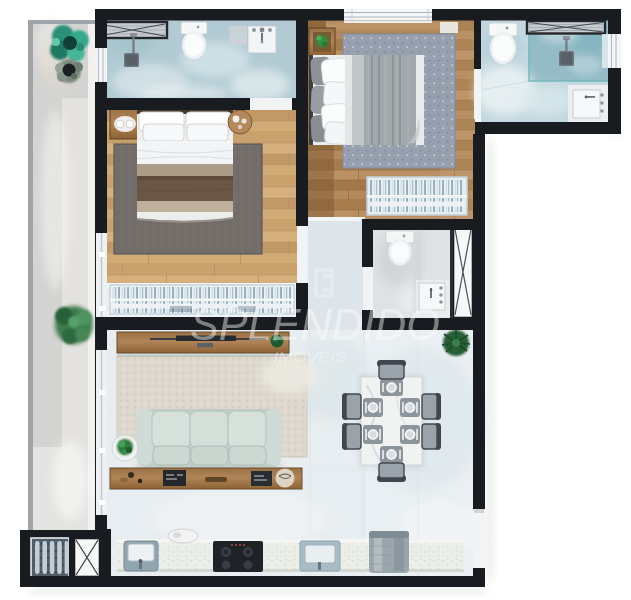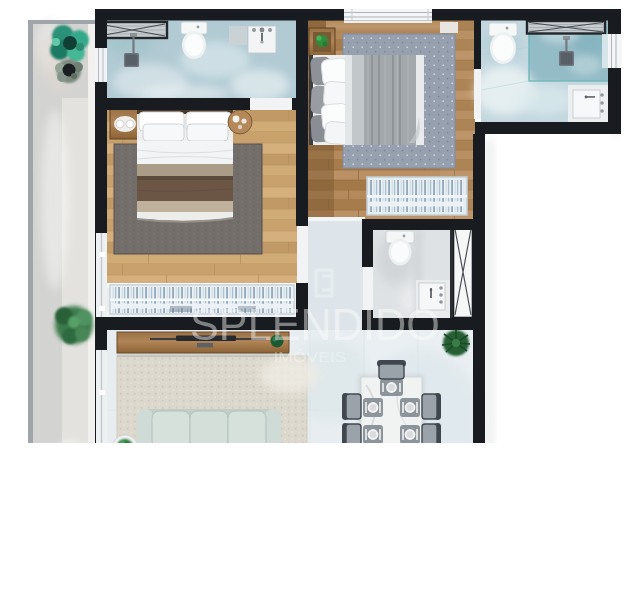--- a/index.html
+++ b/index.html
@@ -1,17 +1,17 @@
 <!DOCTYPE html>
 <html><head>
 <meta charset="utf-8">
 <style>
 html,body{margin:0;padding:0;background:#ffffff;}
-#plan{position:relative;width:631px;height:443px;background:#bef264;overflow:hidden;
-font-family:"Liberation Sans",sans-serif;}
+#plan{position:relative;width:631px;height:600px;background:#bef264;overflow:hidden;
+font-family:"Liberation Sans",sans-serif;font-style:italic;}
 </style>
 </head>
 <body>
 <div id="plan">
 <svg width="631" height="600" viewBox="0 0 631 600" xmlns="http://www.w3.org/2000/svg">
 <defs>
 <filter id="b5" x="-40%" y="-40%" width="180%" height="180%">
           <feGaussianBlur stdDeviation="5"></feGaussianBlur>
         </filter>
 <filter id="b3" x="-40%" y="-40%" width="180%" height="180%">

